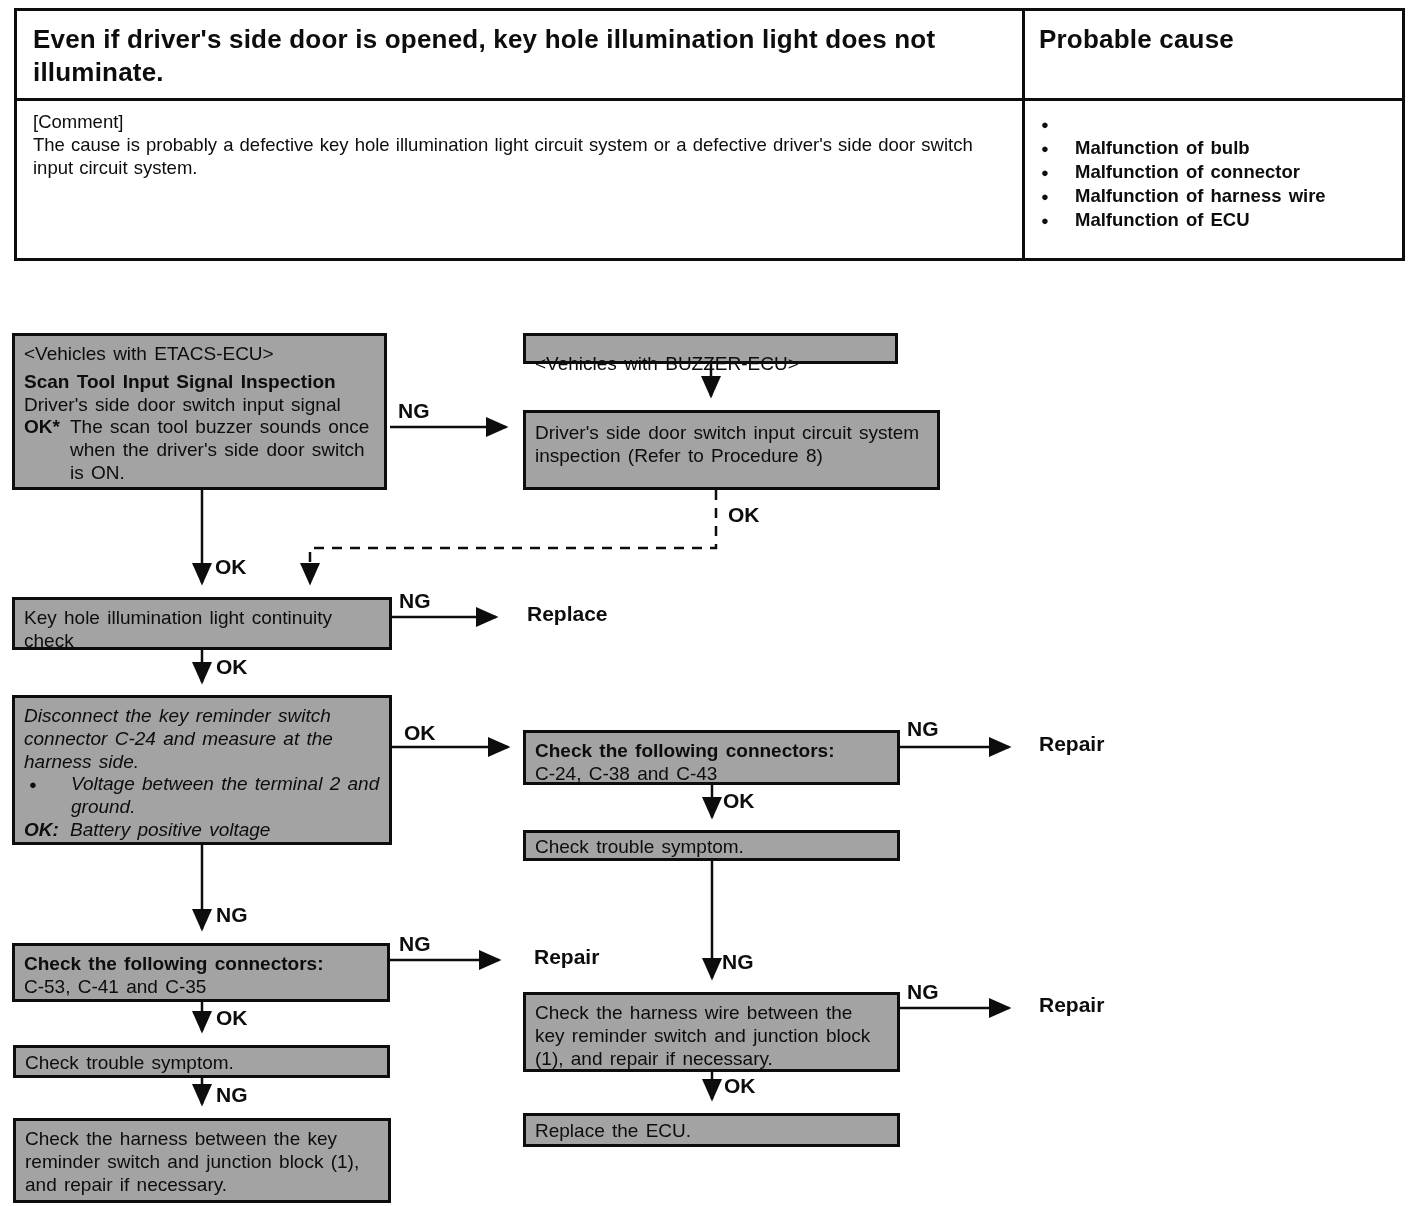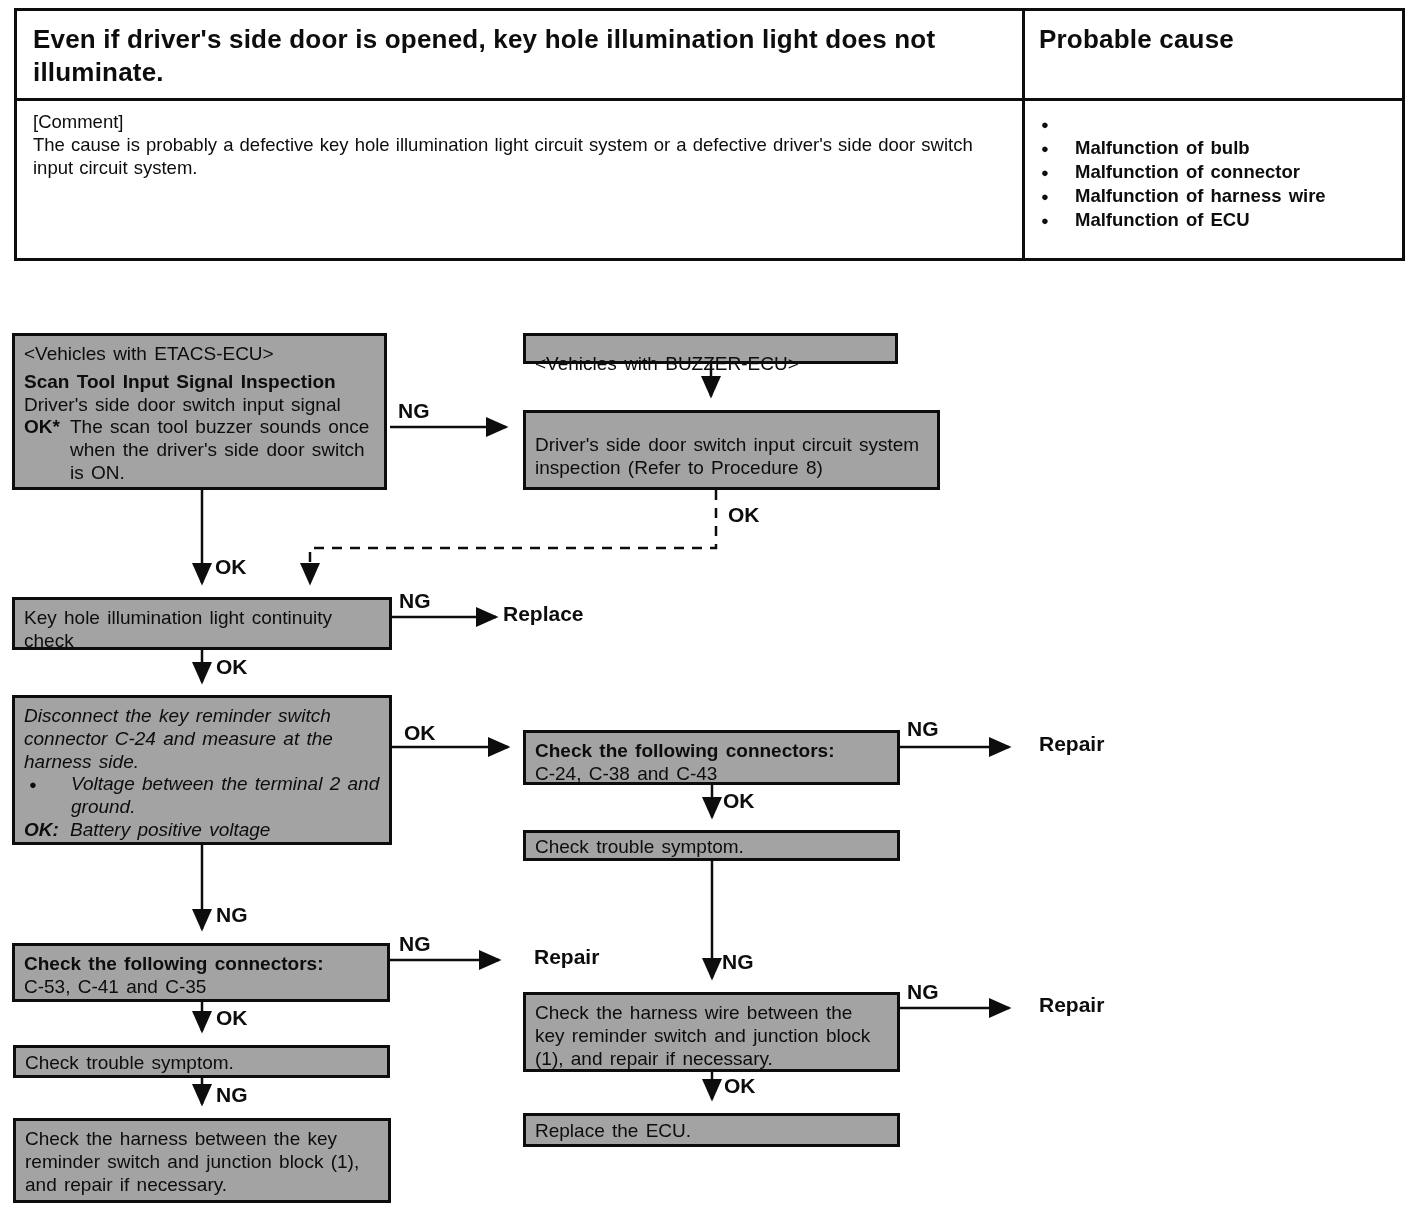--- a/index.html
+++ b/index.html
@@ -32,21 +32,21 @@
   .node p{margin:0;}
   .node .b{font-weight:bold;}
   .hang{display:flex;}
   .hang .lbl{flex:0 0 46px;font-weight:bold;}
   .hang .bu{flex:0 0 42px;font-size:13px;line-height:23px;padding-left:5px;}
   .hang .tx{flex:1;}
   .gap{height:5px;}
 
   #n-etacs{left:12px;top:333px;width:375px;height:157px;}
   #n-buzzer{left:523px;top:333px;width:375px;height:31px;padding-top:17px;}
-  #n-buzzins{left:523px;top:410px;width:417px;height:80px;padding-top:21px;}
+  #n-buzzins{left:523px;top:410px;width:417px;height:80px;padding-top:9px;}
   #n-keyhole{left:12px;top:597px;width:380px;height:53px;}
   #n-disc{left:12px;top:695px;width:380px;height:150px;font-style:italic;}
   #n-connR{left:523px;top:730px;width:377px;height:55px;}
   #n-sympR{left:523px;top:830px;width:377px;height:31px;padding-top:3px;}
   #n-harnR{left:523px;top:992px;width:377px;height:80px;}
   #n-repecu{left:523px;top:1113px;width:377px;height:34px;padding-top:4px;}
   #n-connL{left:12px;top:943px;width:378px;height:59px;}
   #n-sympL{left:13px;top:1045px;width:377px;height:33px;padding-top:4px;}
   #n-harnL{left:13px;top:1118px;width:378px;height:85px;}
 
@@ -119,21 +119,21 @@
       <path d="M390,960 H499" marker-end="url(#arr)"></path>
       <path d="M202,1002 V1031" marker-end="url(#arr)"></path>
       <path d="M202,1078 V1104" marker-end="url(#arr)"></path>
     </g>
   </svg>
 
   <div class="elbl" style="left:398px;top:400px;">NG</div>
   <div class="elbl" style="left:215px;top:556px;">OK</div>
   <div class="elbl" style="left:728px;top:504px;">OK</div>
   <div class="elbl" style="left:399px;top:590px;">NG</div>
-  <div class="elbl" style="left:503px;top:603px;">Replace</div>
+  <div class="elbl" style="left:527px;top:603px;">Replace</div>
   <div class="elbl" style="left:216px;top:656px;">OK</div>
   <div class="elbl" style="left:404px;top:722px;">OK</div>
   <div class="elbl" style="left:907px;top:718px;">NG</div>
   <div class="elbl" style="left:1039px;top:733px;">Repair</div>
   <div class="elbl" style="left:723px;top:790px;">OK</div>
   <div class="elbl" style="left:216px;top:904px;">NG</div>
   <div class="elbl" style="left:399px;top:933px;">NG</div>
   <div class="elbl" style="left:534px;top:946px;">Repair</div>
   <div class="elbl" style="left:722px;top:951px;">NG</div>
   <div class="elbl" style="left:907px;top:981px;">NG</div>

